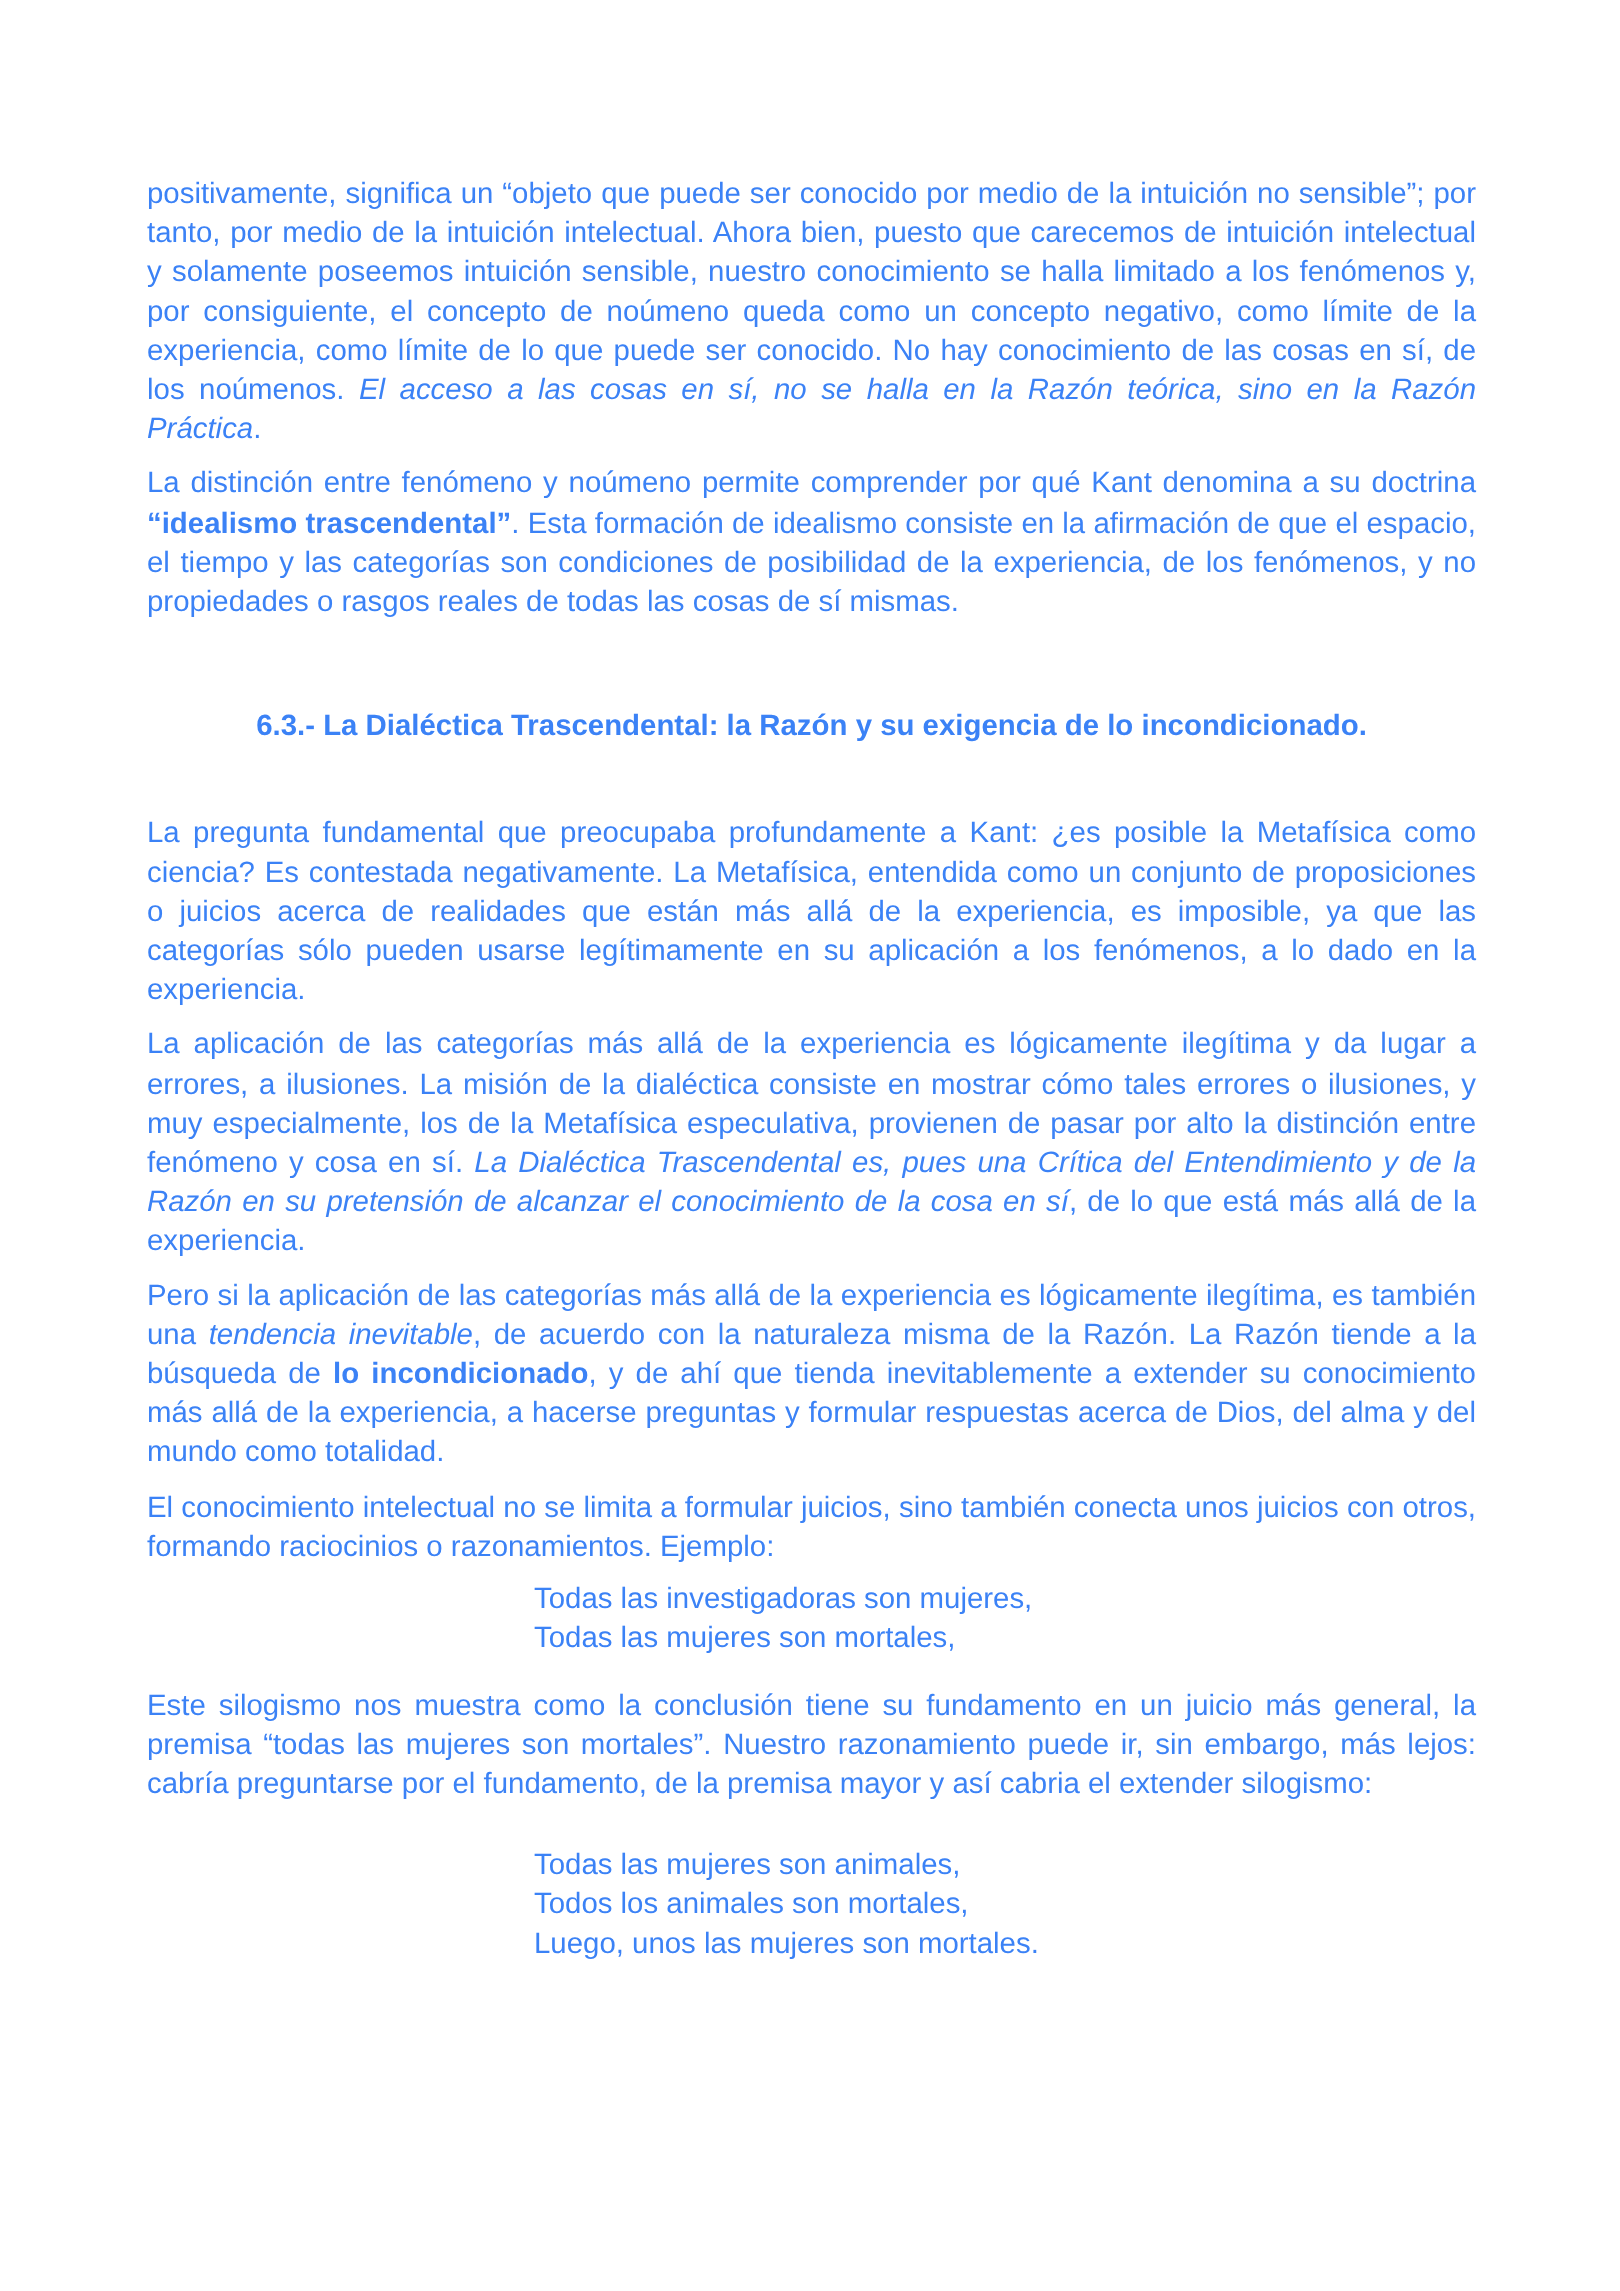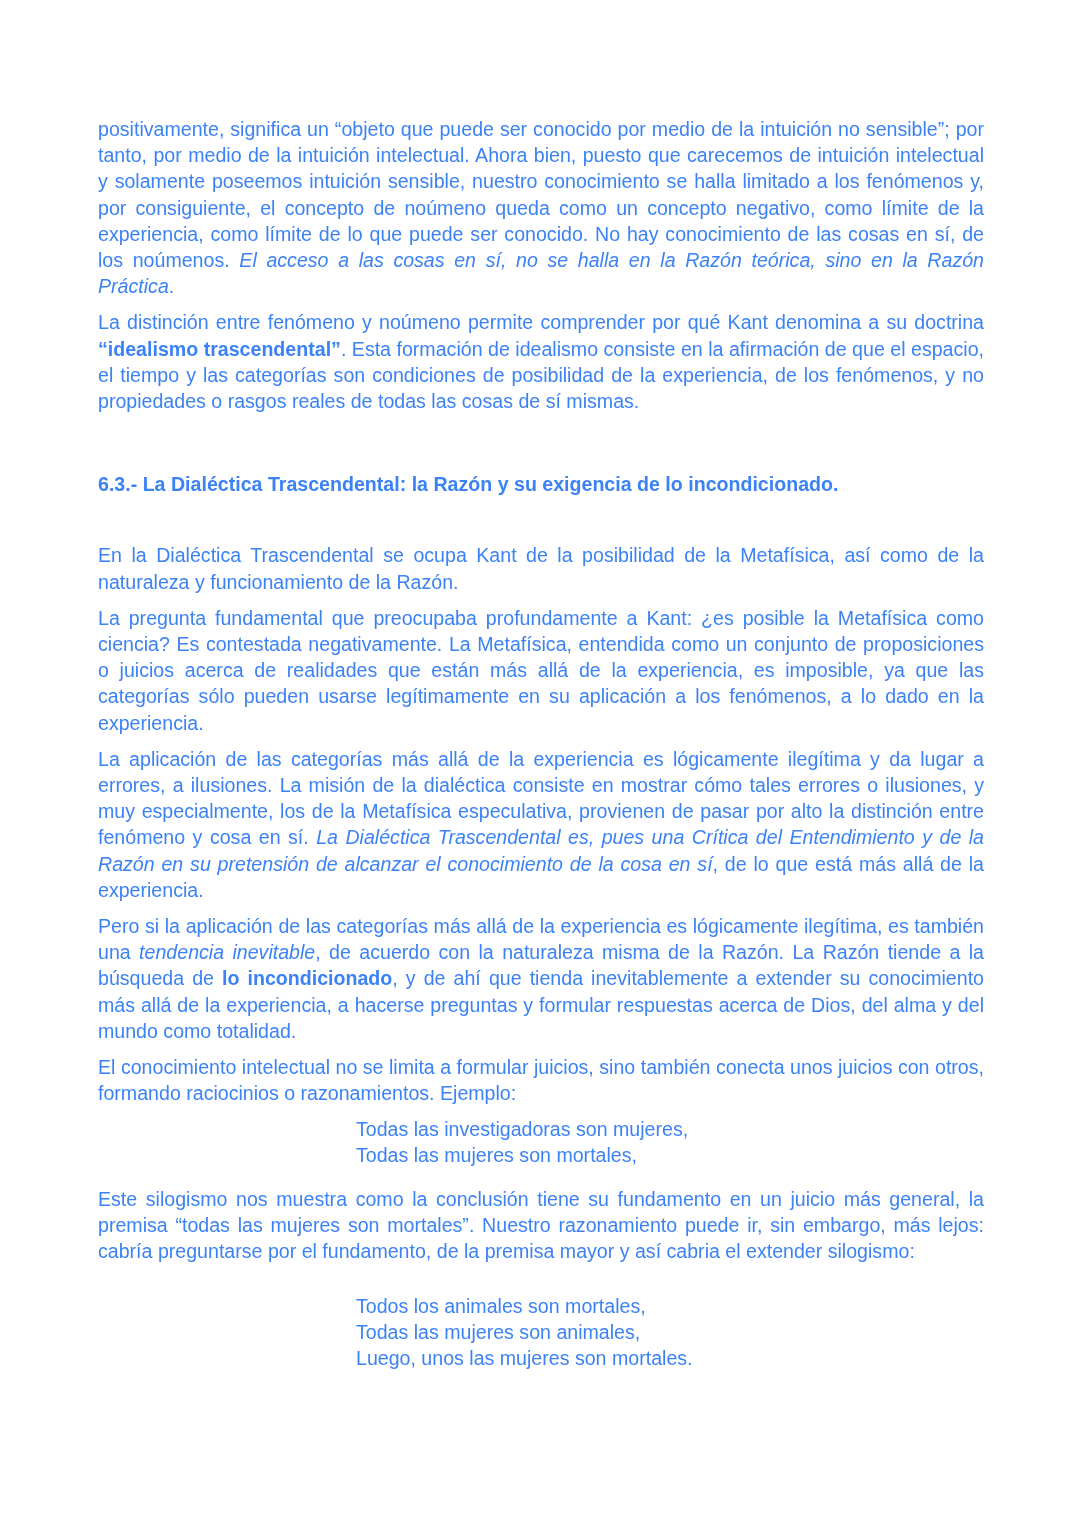--- a/index.html
+++ b/index.html
@@ -3,42 +3,41 @@
 <meta charset="utf-8">
 <style>
   html, body { margin: 0; padding: 0; background: #ffffff; }
   body { width: 1080px; height: 1527px; position: relative; overflow: hidden; }
   .page {
     position: absolute; left: 98px; top: 116px; width: 886px;
     font-family: Liberation Sans, sans-serif;
     font-size: 19.6px; line-height: 26.2px; color: #3b82f6;
   }
   .p { margin: 0 0 10px 0; text-align: justify; }
-  .heading { font-weight: bold; margin: 0; }
+  .heading { font-weight: bold; margin: 0; text-align: center; }
   .verse { margin-left: 258px; text-align: left; }
   .verse div { white-space: nowrap; }
   i { font-style: italic; }
   b { font-weight: bold; }
 </style>
 </head>
 <body>
 
 <div class="page">
 
   <p class="p"><span>positivamente, significa un “objeto que puede ser conocido por medio de la intuición no sensible”; por tanto, por medio de la intuición intelectual. Ahora bien, puesto que carecemos de intuición intelectual y solamente poseemos intuición sensible, nuestro conocimiento se halla limitado a los fenómenos y, por consiguiente, el concepto de noúmeno queda como un concepto negativo, como límite de la experiencia, como límite de lo que puede ser conocido. No hay conocimiento de las cosas en sí, de los noúmenos. </span><i>El acceso a las cosas en sí, no se halla en la Razón teórica, sino en la Razón Práctica</i><span>.</span></p>
 
   <p class="p"><span>La distinción entre fenómeno y noúmeno permite comprender por qué Kant denomina a su doctrina </span><b>“idealismo trascendental”</b><span>. Esta formación de idealismo consiste en la afirmación de que el espacio, el tiempo y las categorías son condiciones de posibilidad de la experiencia, de los fenómenos, y no propiedades o rasgos reales de todas las cosas de sí mismas.</span></p>
 
   <div style="height:47px"></div>
 
   <p class="heading">6.3.- La Dialéctica Trascendental: la Razón y su exigencia de lo incondicionado.</p>
 
   <div style="height:45px"></div>
 
-  <p class="p">En la Dialéctica Trascendental se ocupa Kant de la posibilidad de la Metafísica, así como de la naturaleza y funcionamiento de la Razón.</p>
 
   <p class="p">La pregunta fundamental que preocupaba profundamente a Kant: ¿es posible la Metafísica como ciencia? Es contestada negativamente. La Metafísica, entendida como un conjunto de proposiciones o juicios acerca de realidades que están más allá de la experiencia, es imposible, ya que las categorías sólo pueden usarse legítimamente en su aplicación a los fenómenos, a lo dado en la experiencia.</p>
 
   <p class="p"><span>La aplicación de las categorías más allá de la experiencia es lógicamente ilegítima y da lugar a errores, a ilusiones. La misión de la dialéctica consiste en mostrar cómo tales errores o ilusiones, y muy especialmente, los de la Metafísica especulativa, provienen de pasar por alto la distinción entre fenómeno y cosa en sí. </span><i>La Dialéctica Trascendental es, pues una Crítica del Entendimiento y de la Razón en su pretensión de alcanzar el conocimiento de la cosa en sí</i><span>, de lo que está más allá de la experiencia.</span></p>
 
   <p class="p"><span>Pero si la aplicación de las categorías más allá de la experiencia es lógicamente ilegítima, es también una </span><i>tendencia inevitable</i><span>, de acuerdo con la naturaleza misma de la Razón. La Razón tiende a la búsqueda de </span><b>lo incondicionado</b><span>, y de ahí que tienda inevitablemente a extender su conocimiento más allá de la experiencia, a hacerse preguntas y formular respuestas acerca de Dios, del alma y del mundo como totalidad.</span></p>
 
   <p class="p">El conocimiento intelectual no se limita a formular juicios, sino también conecta unos juicios con otros, formando raciocinios o razonamientos. Ejemplo:</p>
 
   <div class="verse" style="margin-top:-1px;">
@@ -46,18 +45,18 @@
     <div>Todas las mujeres son mortales,</div>
   </div>
 
   <div style="height:18px"></div>
 
   <p class="p">Este silogismo nos muestra como la conclusión tiene su fundamento en un juicio más general, la premisa “todas las mujeres son mortales”. Nuestro razonamiento puede ir, sin embargo, más lejos: cabría preguntarse por el fundamento, de la premisa mayor y así cabria el extender silogismo:</p>
 
   <div style="height:18px"></div>
 
   <div class="verse">
+    <div>Todas las mujeres son animales,</div>
     <div>Todos los animales son mortales,</div>
-    <div>Todas las mujeres son animales,</div>
     <div>Luego, unos las mujeres son mortales.</div>
   </div>
 
 </div>
 
 </body></html>

